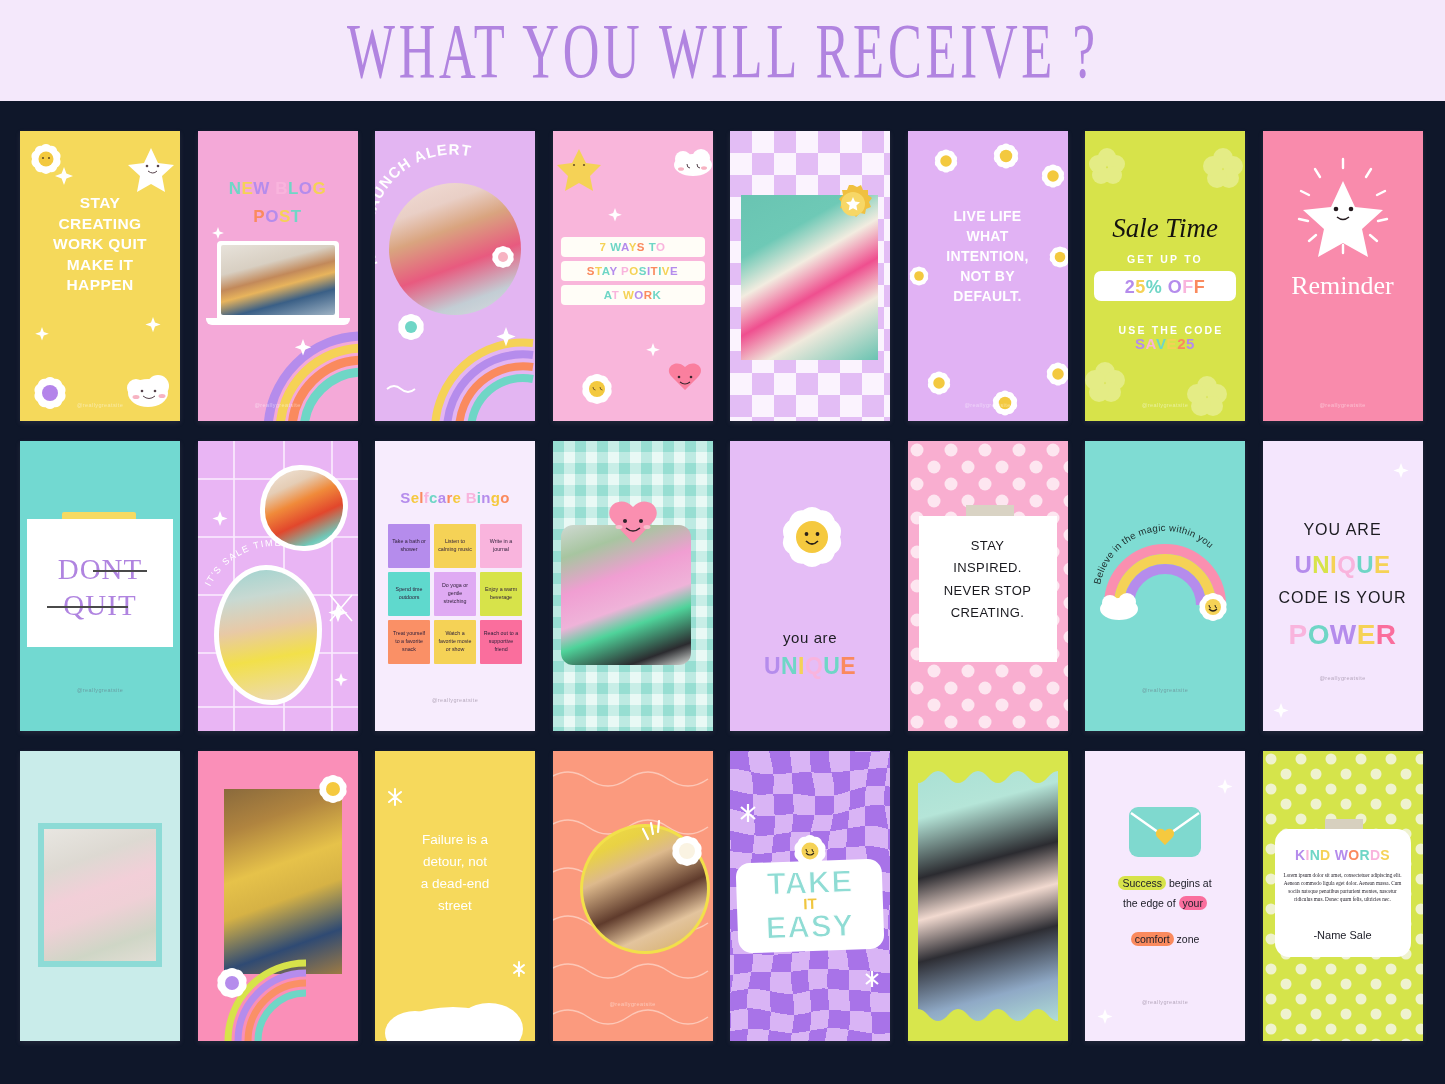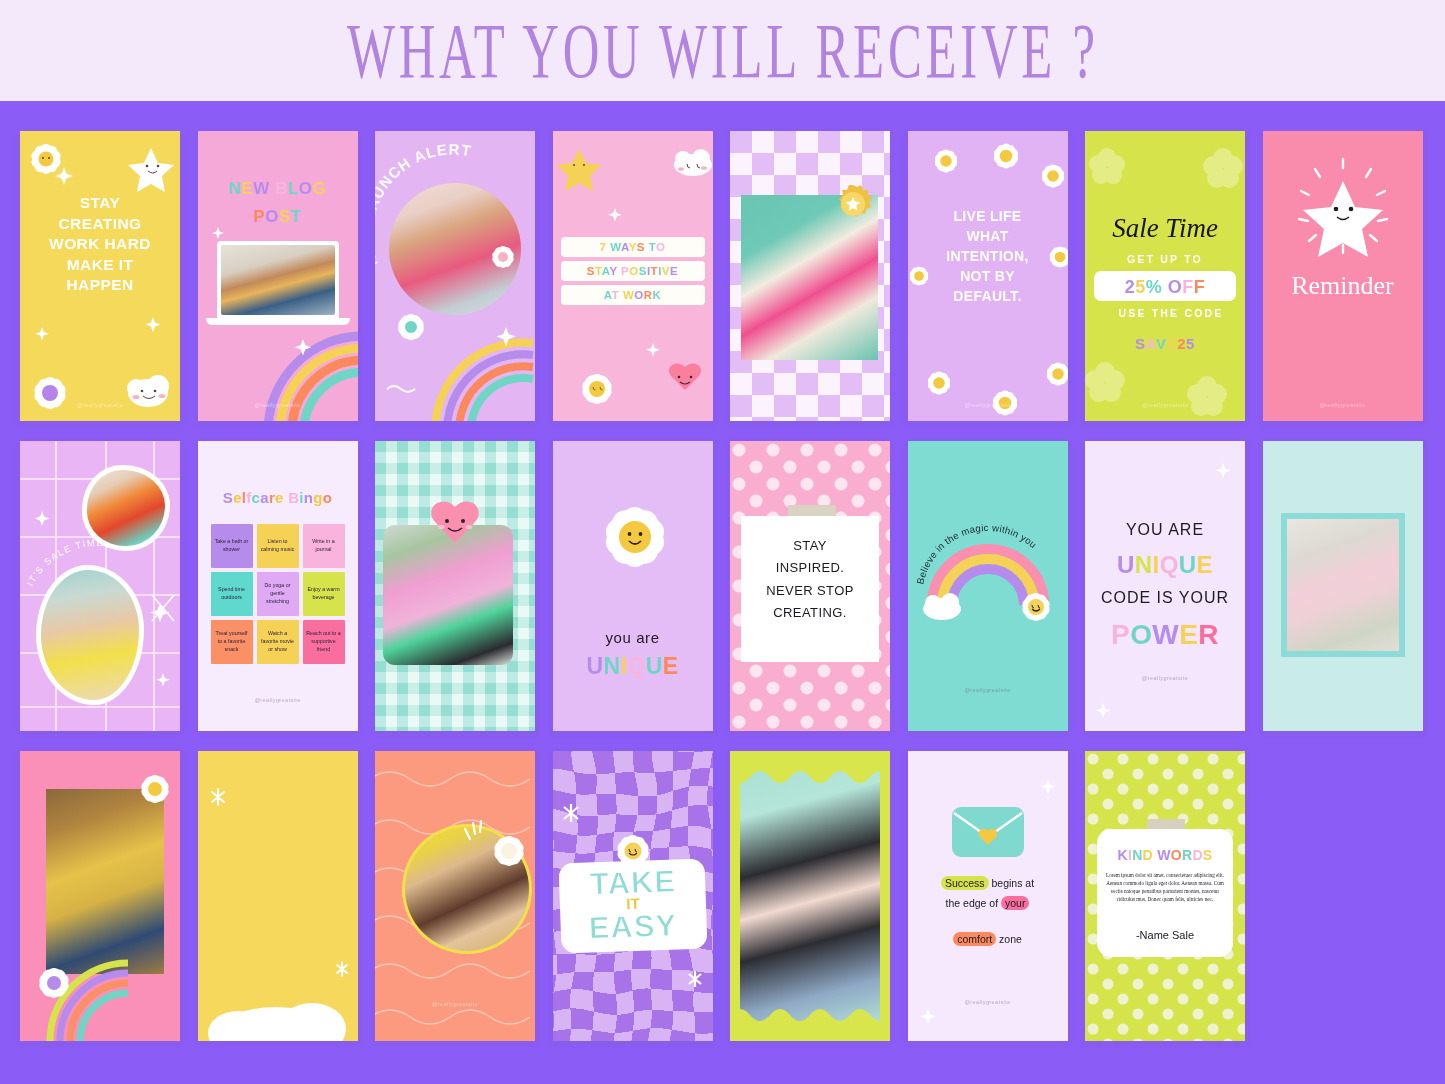--- a/index.html
+++ b/index.html
@@ -2,21 +2,21 @@
 <html><head>
 <meta charset="utf-8">
 <style>
   * { box-sizing: border-box; margin: 0; padding: 0; }
   html, body {
     width: 1445px; height: 1084px;
     background: #f7f5f6;
     font-family: "Liberation Sans", sans-serif;
     overflow: hidden;
   }
-  #page { position: relative; width: 1445px; height: 1084px; background: #8b5cf6; }
+  #page { position: relative; width: 1445px; height: 1084px; background: #0f172a; }
 
   
   .header {
     position: absolute; left: 0; top: 0; width: 1445px; height: 101px;
     background: #f4e8fb;
     display: flex; align-items: center; justify-content: center;
   }
   .header-title {
     font-family: "Liberation Serif", serif;
     font-size: 54px; letter-spacing: 4px; color: #b184e0;
@@ -214,21 +214,21 @@
               <circle cx="7" cy="-2" r="1.3" fill="#55414a"></circle>
             <path d="M-5 3 q6 5 12 0" stroke="#55414a" stroke-width="1" fill="none"></path>
             <ellipse cx="-12" cy="4" rx="3.5" ry="2" fill="#f7b3c2"></ellipse>
               <ellipse cx="14" cy="3" rx="3.5" ry="2" fill="#f7b3c2"></ellipse>
           </g>
         </g>
       </svg>
       <div class="center-txt quote">
         <div>STAY</div>
           <div>CREATING</div>
-        <div>WORK HARD</div>
+        <div>WORK QUIT</div>
           <div>MAKE IT</div>
         <div>HAPPEN</div>
       </div>
       <div class="wm">@reallygreatsite</div>
     </div>
 
     <div class="card c2">
       <div class="center-txt t1">
         <span style="color:#6fd6c6">N</span><span style="color:#f5d256">E</span><span style="color:#b58cec">W</span>
         <span style="color:#f9b4dd">B</span><span style="color:#6fd6c6">L</span><span style="color:#b58cec">O</span><span style="color:#f5d256">G</span>
@@ -467,21 +467,21 @@
             </g>
         </g>
       </svg>
       <div class="center-txt" style="top:82px;font-family:'Liberation Serif',serif;font-style:italic;font-size:27px;color:#15130f;">Sale Time</div>
       <div class="center-txt" style="top:122px;font-size:10.5px;letter-spacing:2.2px;color:#fff;font-weight:600;">GET UP TO</div>
       <div style="position:absolute;left:9px;right:9px;top:140px;height:30px;background:#fff;border-radius:7px;"></div>
       <div class="center-txt" style="top:146px;font-size:18px;font-weight:800;letter-spacing:.5px;">
         <span style="color:#b58cec">2</span><span style="color:#f5d256">5</span><span style="color:#6fd6c6">%</span>
         <span style="color:#b58cec">O</span><span style="color:#f9b4dd">F</span><span style="color:#fa8a5e">F</span>
       </div>
-      <div class="center-txt" style="top:176px;font-size:10.5px;letter-spacing:2.2px;color:#fff;font-weight:600;padding-left:12px;">USE THE CODE</div>
+      <div class="center-txt" style="top:193px;font-size:10.5px;letter-spacing:2.2px;color:#fff;font-weight:600;padding-left:12px;">USE THE CODE</div>
       <div class="center-txt" style="top:204px;font-size:15px;font-weight:800;letter-spacing:.6px;">
         <span style="color:#b58cec">S</span><span style="color:#f9b4dd">A</span><span style="color:#6fd6c6">V</span><span style="color:#f5d256">E</span><span style="color:#fa8a5e">2</span><span style="color:#b58cec">5</span>
       </div>
       <div class="wm">@reallygreatsite</div>
     </div>
 
     <div class="card c8">
       <svg class="fill" viewBox="0 0 160 290">
         <path d="M80 50 l12 26 28 3 -21 19 6 28 -25-14 -25 14 6-28 -21-19 28-3z" fill="#fff"></path>
         <circle cx="73" cy="78" r="2.3" fill="#241a1e"></circle>
@@ -497,20 +497,37 @@
           <path d="M124 88 l-9 2"></path>
             <path d="M46 110 l7-6"></path>
             <path d="M114 110 l-7-6"></path>
           <path d="M80 122 v-8"></path>
         </g>
       </svg>
       <div class="center-txt" style="top:140px;font-family:'Liberation Serif',serif;font-size:26px;color:#fff;">Reminder</div>
       <div class="wm">@reallygreatsite</div>
     </div>
 
+    <div class="card c9">
+      <div class="tape"></div>
+      <div class="paper"></div>
+      <div class="center-txt" style="top:112px;font-family:'Liberation Serif',serif;font-size:29px;color:#b084e0;letter-spacing:1px;">
+        <span style="position:relative;display:inline-block;">
+          <span>DONT</span>
+          <span style="position:absolute;left:42%;right:-6%;top:53%;height:2px;background:#4a4a4a;"></span>
+        </span>
+      </div>
+      <div class="center-txt" style="top:148px;font-family:'Liberation Serif',serif;font-size:29px;color:#b084e0;letter-spacing:1px;">
+        <span style="position:relative;display:inline-block;">
+          <span>QUIT</span>
+          <span style="position:absolute;left:-22%;right:12%;top:53%;height:2px;background:#4a4a4a;"></span>
+        </span>
+      </div>
+      <div class="wm dark" style="bottom:38px;font-size:5.5px;">@reallygreatsite</div>
+    </div>
 
     <div class="card c10">
       <svg class="fill" viewBox="0 0 160 290">
         <g stroke="#fdf3ff" stroke-width="1.6" opacity=".9">
           <path d="M0 38 H160 M0 96 H160 M0 154 H160 M0 212 H160 M0 266 H160"></path>
           <path d="M36 0 V290 M86 0 V290 M134 0 V290"></path>
         </g>
         <g fill="#fff">
           <path d="M22 70 l2 5.5 5.5 2 -5.5 2 -2 5.5 -2-5.5 -5.5-2 5.5-2z"></path>
           <path d="M140 162 l2.6 7 7 2.6 -7 2.6 -2.6 7 -2.6-7 -7-2.6 7-2.6z"></path>
@@ -712,20 +729,26 @@
         <g stroke="#fff" stroke-width="2" stroke-linecap="round">
           <path d="M20 46 v-8 M20 46 v8 M14 41 l12 10 M26 41 l-12 10"></path>
           <path d="M144 218 v-7 M144 218 v7 M139 214 l10 8 M149 214 l-10 8"></path>
         </g>
         <g fill="#fff">
           <ellipse cx="78" cy="290" rx="66" ry="34"></ellipse>
             <ellipse cx="40" cy="282" rx="30" ry="22"></ellipse>
             <ellipse cx="114" cy="278" rx="34" ry="26"></ellipse>
         </g>
       </svg>
+      <div class="center-txt quote">
+        <div>Failure is a</div>
+          <div>detour, not</div>
+        <div>a dead-end</div>
+          <div>street</div>
+      </div>
     </div>
 
     <div class="card c20">
       <svg class="fill" viewBox="0 0 160 290">
         <g stroke="#fdd0c2" stroke-width="1.5" fill="none" opacity=".85">
           <path d="M-5 28 q20-14 40 0 t40 0 t40 0 t40 0"></path>
           <path d="M-5 76 q20-14 40 0 t40 0 t40 0 t40 0"></path>
           <path d="M-5 124 q20-14 40 0 t40 0 t40 0 t40 0"></path>
           <path d="M-5 172 q20-14 40 0 t40 0 t40 0 t40 0"></path>
           <path d="M-5 220 q20-14 40 0 t40 0 t40 0 t40 0"></path>

